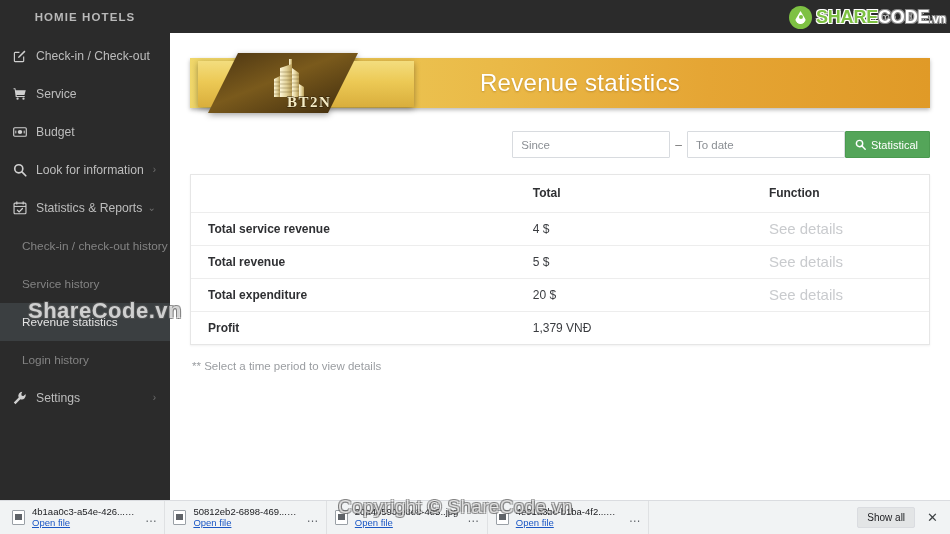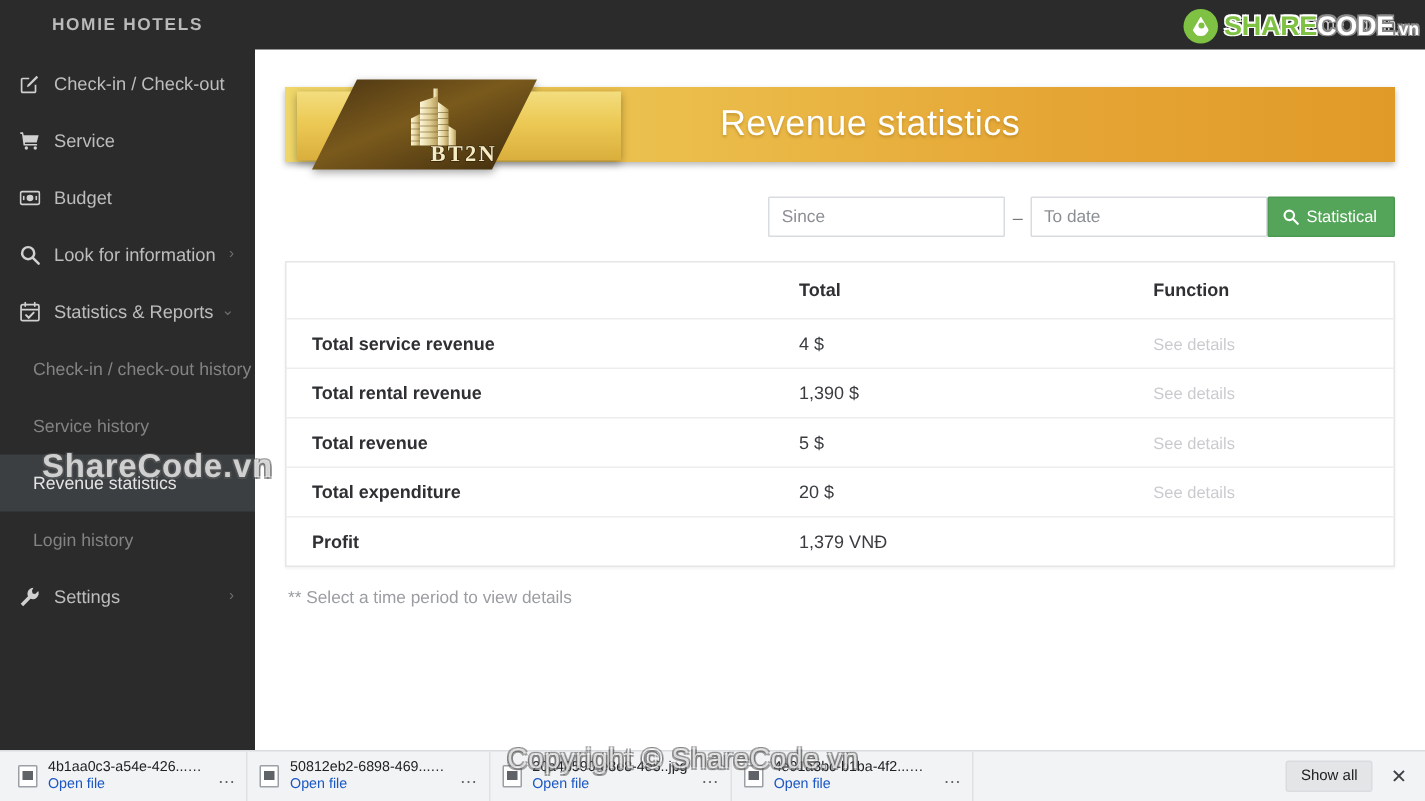--- a/index.html
+++ b/index.html
@@ -211,21 +211,21 @@
     font-weight: bold;
     color: #2f3033;
     font-size: 12px;
   }
   table.stats tbody tr { border-top: 1px solid #ededed; }
   .c-label { width: 44%; font-weight: bold; color: #2f3033; }
   .c-total { width: 32%; color: #3a3c40; font-weight: normal; }
   .c-func  { width: 24%; }
   .see-details {
     color: #c9cbce;
-    font-size: 11px;
+    font-size: 15px;
     text-decoration: none;
     cursor: pointer;
     margin-top: 44px;
   }
   .note {
     margin: 15px 22px 0 22px;
     color: #9a9da1;
     font-size: 11.5px;
   }
 
@@ -355,20 +355,21 @@
     font-size: 9.5px;
     color: #202124;
     white-space: nowrap;
     overflow: hidden;
     text-overflow: ellipsis;
     max-width: 104px;
   }
   .dlopen {
     font-size: 9.5px;
     color: #1a56c4;
+    text-decoration: underline;
     cursor: pointer;
   }
   .dldots {
     margin-left: 9px;
     color: #5f6368;
     font-size: 12px;
     letter-spacing: 1.4px;
     cursor: pointer;
     flex: none;
   }
@@ -562,25 +563,20 @@
             <th class="c-func">Function</th>
           </tr>
         </thead>
         <tbody>
           <tr>
             <td class="c-label">Total service revenue</td>
             <td class="c-total">4 $</td>
             <td class="c-func"><span class="see-details">See details</span></td>
           </tr>
           <tr>
-            <td class="c-label">Total rental revenue</td>
-            <td class="c-total">1,390 $</td>
-            <td class="c-func"><span class="see-details">See details</span></td>
-          </tr>
-          <tr>
             <td class="c-label">Total revenue</td>
             <td class="c-total">5 $</td>
             <td class="c-func"><span class="see-details">See details</span></td>
           </tr>
           <tr>
             <td class="c-label">Total expenditure</td>
             <td class="c-total">20 $</td>
             <td class="c-func"><span class="see-details">See details</span></td>
           </tr>
           <tr>

